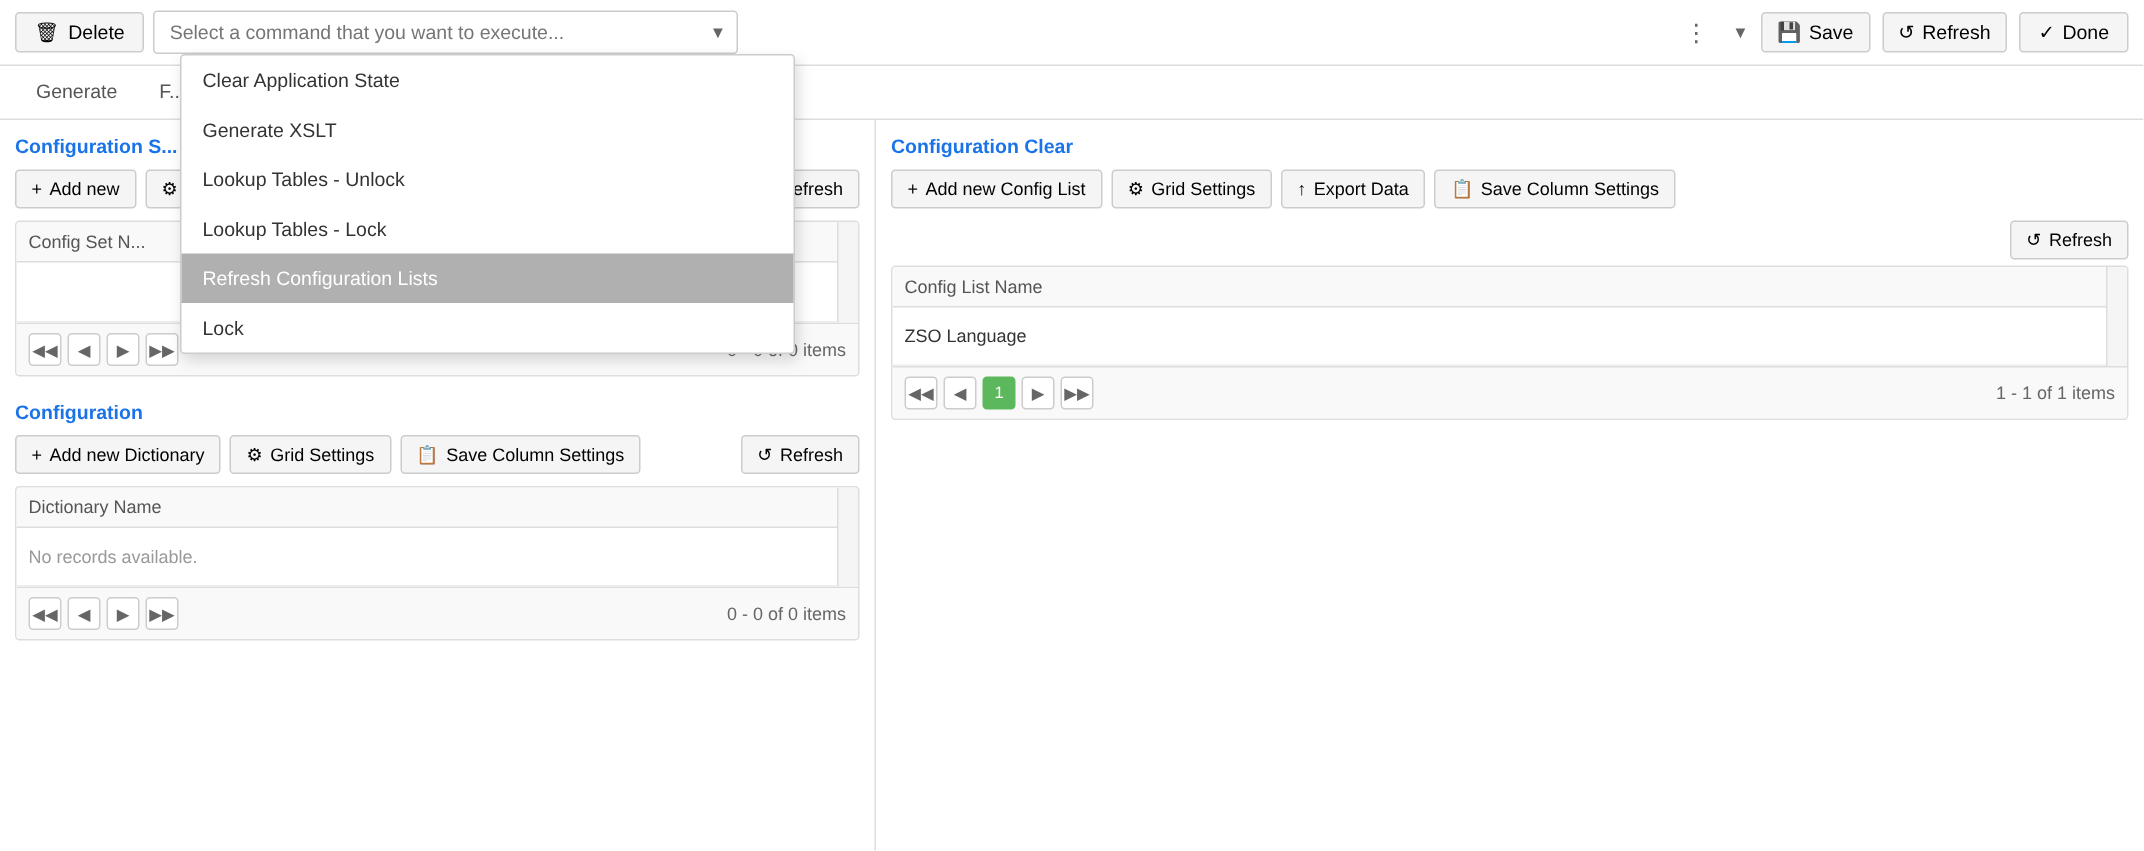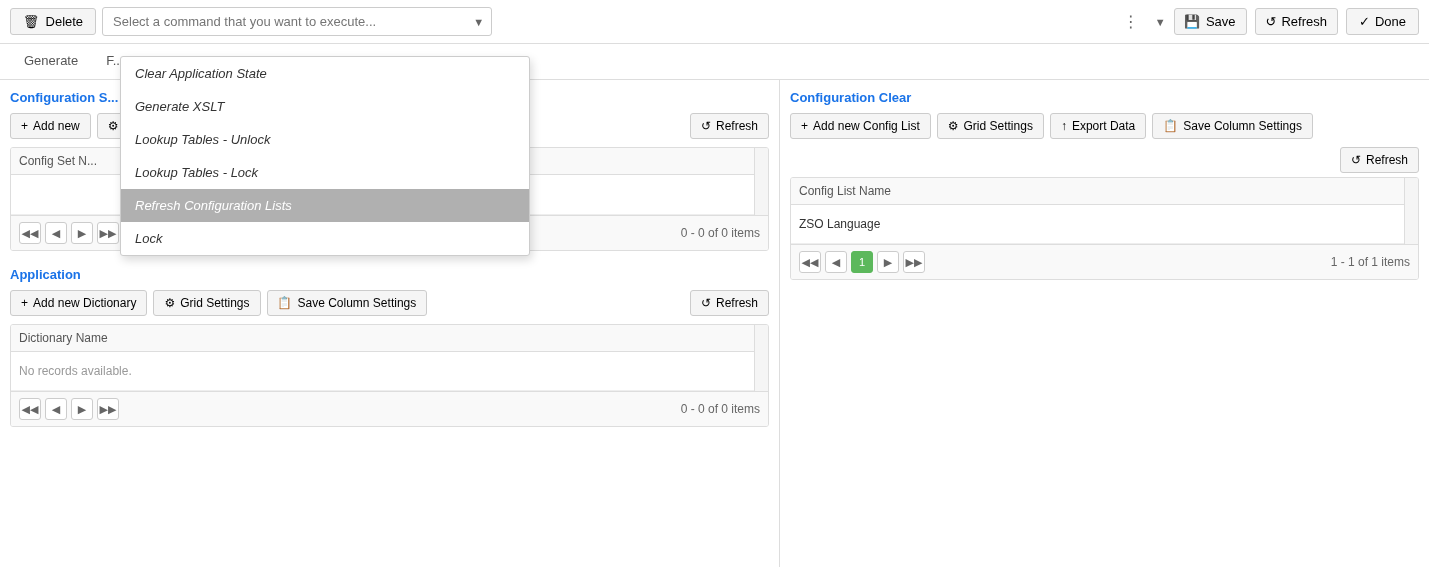--- a/index.html
+++ b/index.html
@@ -64,21 +64,21 @@
     .tab.active { color: #1a73e8; border-bottom: 2px solid #1a73e8; }
 
     
     .main-content {
       display: flex; height: calc(567px - 44px - 36px);
       overflow: hidden;
     }
 
     
     .left-panel {
-      width: 780px; padding: 10px; border-right: 1px solid #ddd;
+      width: 584px; padding: 10px; border-right: 1px solid #ddd;
       overflow-y: auto; position: relative;
     }
 
     
     .section-title {
       font-size: 13px; font-weight: bold; color: #1a73e8;
       margin-bottom: 8px;
     }
 
     
@@ -142,28 +142,27 @@
     }
 
     
     .right-panel {
       flex: 1; padding: 10px; overflow-y: auto;
     }
 
     
     .dropdown-overlay {
       position: absolute;
-      top: 56px; left: 120px;
+      top: 36px; left: 120px;
       width: 410px;
       background: #fff;
       border: 1px solid #ccc;
       border-radius: 3px;
       box-shadow: 2px 4px 10px rgba(0,0,0,0.15);
       z-index: 1000;
-      font-style: italic;
     }
     .dropdown-item {
       padding: 9px 14px; cursor: pointer;
       font-size: 13px; color: #333;
     }
     .dropdown-item.highlighted {
       background: #b0b0b0; color: #fff;
     }
   </style>
 </head>
@@ -251,21 +250,21 @@
         <div class="nav-btns">
           <button class="nav-btn">◀◀</button>
           <button class="nav-btn">◀</button>
           <button class="nav-btn">▶</button>
           <button class="nav-btn">▶▶</button>
         </div>
         <span class="page-info">0 - 0 of 0 items</span>
       </div>
     </div>
 
-    <div class="section-title" style="margin-top:16px;">Application</div>
+    <div class="section-title" style="margin-top:16px;">Configuration</div>
     <div class="toolbar">
       <button class="toolbar-btn">
         <span>+</span>
         <span>Add new Dictionary</span>
       </button>
       <button class="toolbar-btn">
         <span>⚙</span>
         <span>Grid Settings</span>
       </button>
       <button class="toolbar-btn">

